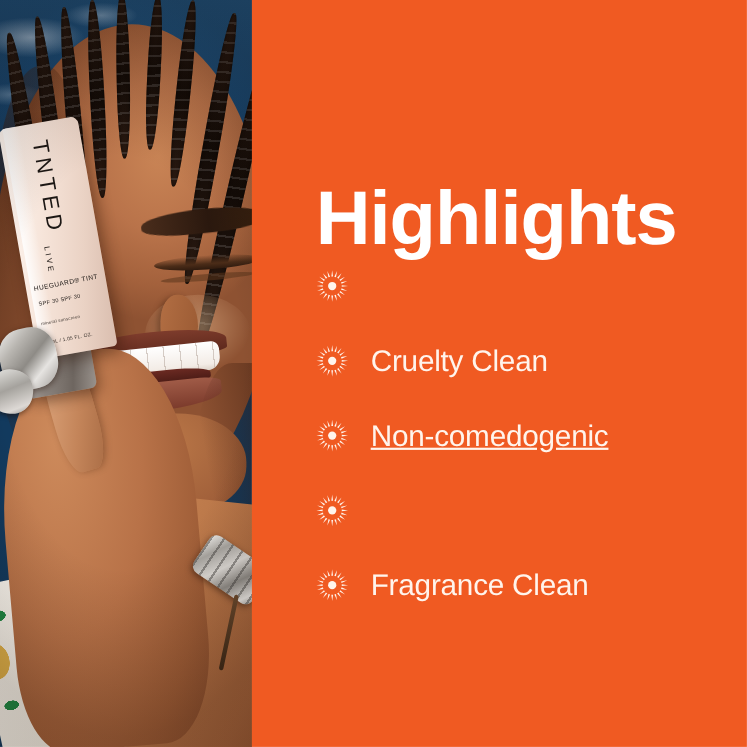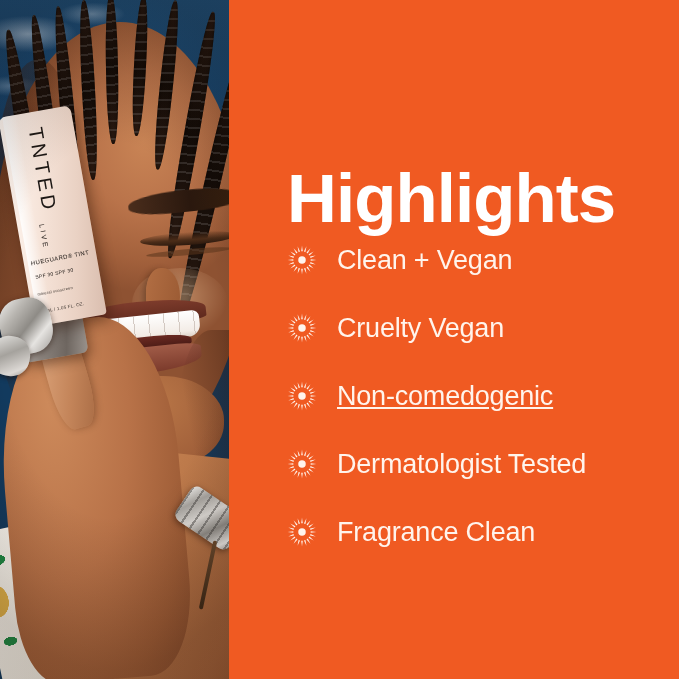--- a/index.html
+++ b/index.html
@@ -401,21 +401,20 @@
               <path d="M 50 2 L 52.6 21 L 47.4 21 Z" transform="rotate(234 50 50)"></path>
               <path d="M 50 2 L 52.6 21 L 47.4 21 Z" transform="rotate(252 50 50)"></path>
               <path d="M 50 2 L 52.6 21 L 47.4 21 Z" transform="rotate(270 50 50)"></path>
               <path d="M 50 2 L 52.6 21 L 47.4 21 Z" transform="rotate(288 50 50)"></path>
               <path d="M 50 2 L 52.6 21 L 47.4 21 Z" transform="rotate(306 50 50)"></path>
               <path d="M 50 2 L 52.6 21 L 47.4 21 Z" transform="rotate(324 50 50)"></path>
               <path d="M 50 2 L 52.6 21 L 47.4 21 Z" transform="rotate(342 50 50)"></path>
             </g>
             <circle cx="50" cy="50" r="12.5" fill="#FFF4EC"></circle>
           </svg>
-          <span class="hl-label" style="color: rgb(255, 244, 236);">Clean + Vegan</span>
         </li>
         <li class="hl-row">
           <svg class="hl-icon" viewBox="0 0 100 100">
             <g fill="#FFF4EC">
               <path d="M 50 2 L 52.6 21 L 47.4 21 Z" transform="rotate(0 50 50)"></path>
               <path d="M 50 2 L 52.6 21 L 47.4 21 Z" transform="rotate(18 50 50)"></path>
               <path d="M 50 2 L 52.6 21 L 47.4 21 Z" transform="rotate(36 50 50)"></path>
               <path d="M 50 2 L 52.6 21 L 47.4 21 Z" transform="rotate(54 50 50)"></path>
               <path d="M 50 2 L 52.6 21 L 47.4 21 Z" transform="rotate(72 50 50)"></path>
               <path d="M 50 2 L 52.6 21 L 47.4 21 Z" transform="rotate(90 50 50)"></path>
@@ -429,21 +428,21 @@
               <path d="M 50 2 L 52.6 21 L 47.4 21 Z" transform="rotate(234 50 50)"></path>
               <path d="M 50 2 L 52.6 21 L 47.4 21 Z" transform="rotate(252 50 50)"></path>
               <path d="M 50 2 L 52.6 21 L 47.4 21 Z" transform="rotate(270 50 50)"></path>
               <path d="M 50 2 L 52.6 21 L 47.4 21 Z" transform="rotate(288 50 50)"></path>
               <path d="M 50 2 L 52.6 21 L 47.4 21 Z" transform="rotate(306 50 50)"></path>
               <path d="M 50 2 L 52.6 21 L 47.4 21 Z" transform="rotate(324 50 50)"></path>
               <path d="M 50 2 L 52.6 21 L 47.4 21 Z" transform="rotate(342 50 50)"></path>
             </g>
             <circle cx="50" cy="50" r="12.5" fill="#FFF4EC"></circle>
           </svg>
-          <span class="hl-label" style="color: rgb(255, 244, 236);">Cruelty Vegan</span>
+          <span class="hl-label" style="color: rgb(255, 244, 236);">Cruelty Clean</span>
         </li>
         <li class="hl-row">
           <svg class="hl-icon" viewBox="0 0 100 100">
             <g fill="#FFF4EC">
               <path d="M 50 2 L 52.6 21 L 47.4 21 Z" transform="rotate(0 50 50)"></path>
               <path d="M 50 2 L 52.6 21 L 47.4 21 Z" transform="rotate(18 50 50)"></path>
               <path d="M 50 2 L 52.6 21 L 47.4 21 Z" transform="rotate(36 50 50)"></path>
               <path d="M 50 2 L 52.6 21 L 47.4 21 Z" transform="rotate(54 50 50)"></path>
               <path d="M 50 2 L 52.6 21 L 47.4 21 Z" transform="rotate(72 50 50)"></path>
               <path d="M 50 2 L 52.6 21 L 47.4 21 Z" transform="rotate(90 50 50)"></path>
@@ -485,21 +484,20 @@
               <path d="M 50 2 L 52.6 21 L 47.4 21 Z" transform="rotate(234 50 50)"></path>
               <path d="M 50 2 L 52.6 21 L 47.4 21 Z" transform="rotate(252 50 50)"></path>
               <path d="M 50 2 L 52.6 21 L 47.4 21 Z" transform="rotate(270 50 50)"></path>
               <path d="M 50 2 L 52.6 21 L 47.4 21 Z" transform="rotate(288 50 50)"></path>
               <path d="M 50 2 L 52.6 21 L 47.4 21 Z" transform="rotate(306 50 50)"></path>
               <path d="M 50 2 L 52.6 21 L 47.4 21 Z" transform="rotate(324 50 50)"></path>
               <path d="M 50 2 L 52.6 21 L 47.4 21 Z" transform="rotate(342 50 50)"></path>
             </g>
             <circle cx="50" cy="50" r="12.5" fill="#FFF4EC"></circle>
           </svg>
-          <span class="hl-label" style="color: rgb(255, 244, 236);">Dermatologist Tested</span>
         </li>
         <li class="hl-row">
           <svg class="hl-icon" viewBox="0 0 100 100">
             <g fill="#FFF4EC">
               <path d="M 50 2 L 52.6 21 L 47.4 21 Z" transform="rotate(0 50 50)"></path>
               <path d="M 50 2 L 52.6 21 L 47.4 21 Z" transform="rotate(18 50 50)"></path>
               <path d="M 50 2 L 52.6 21 L 47.4 21 Z" transform="rotate(36 50 50)"></path>
               <path d="M 50 2 L 52.6 21 L 47.4 21 Z" transform="rotate(54 50 50)"></path>
               <path d="M 50 2 L 52.6 21 L 47.4 21 Z" transform="rotate(72 50 50)"></path>
               <path d="M 50 2 L 52.6 21 L 47.4 21 Z" transform="rotate(90 50 50)"></path>

